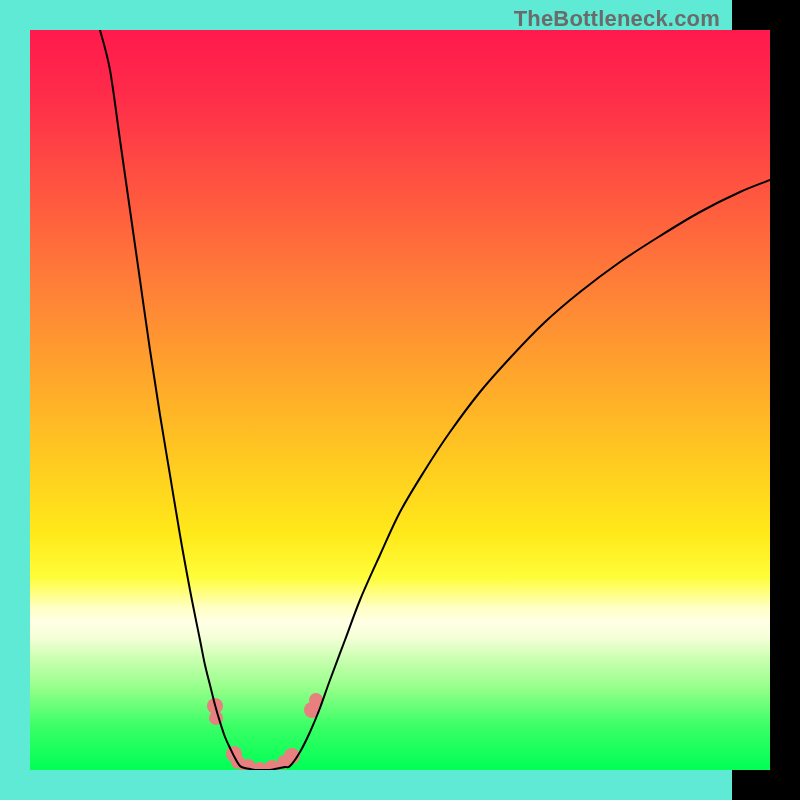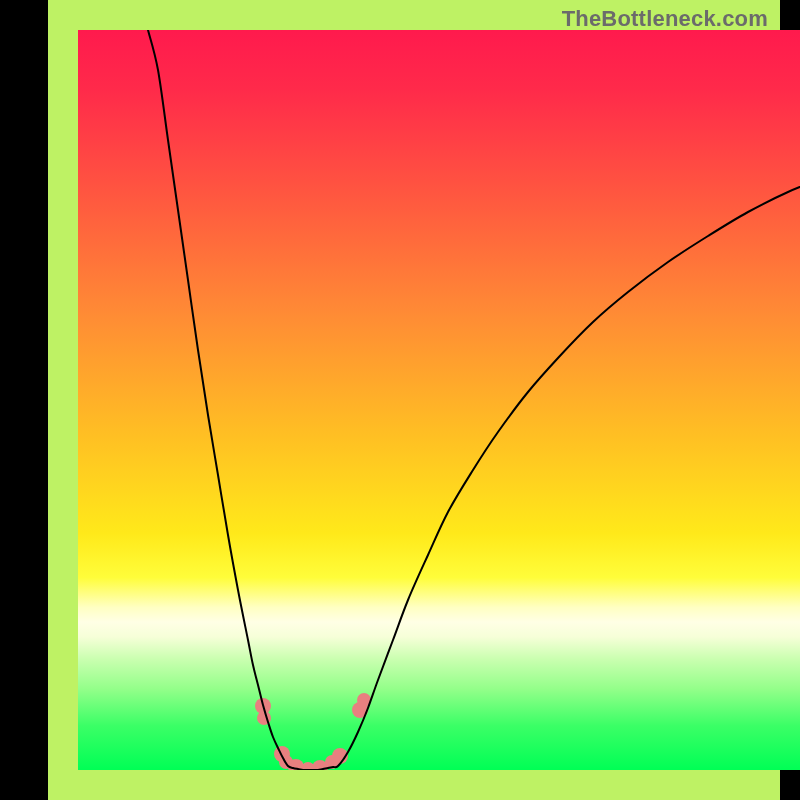--- a/index.html
+++ b/index.html
@@ -8,22 +8,21 @@
     width: 800px;
     height: 800px;
     background: #000;
     overflow: hidden;
     font-family: Arial, Helvetica, sans-serif;
   }
   .frame {
     position: relative;
     width: 732px;
     height: 800px;
-    background: #bef264;
-    margin-left: 48px;
+    background: #5eead4;
   }
   .plot {
     position: absolute;
     left: 30px;
     top: 30px;
     width: 740px;
     height: 740px;
     
     background: linear-gradient(
       to bottom,

